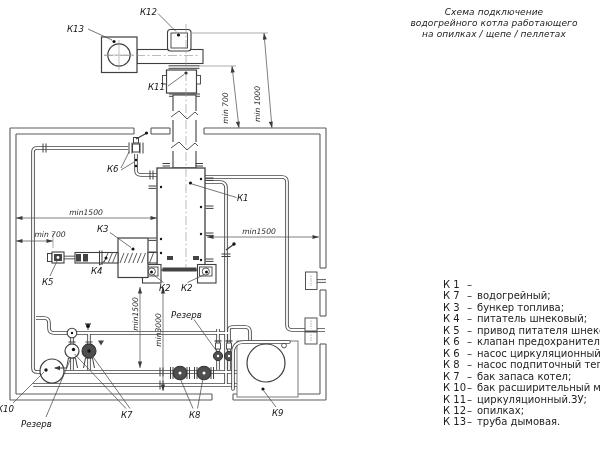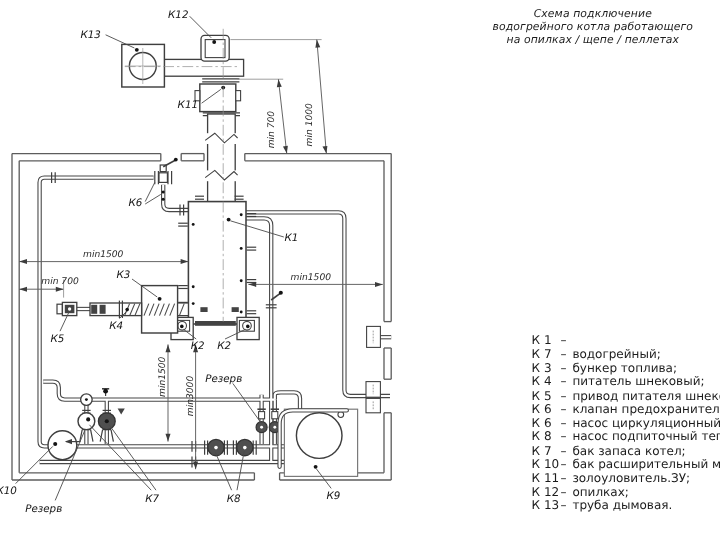--- a/index.html
+++ b/index.html
@@ -469,21 +469,21 @@
         <span class="lg-text">бак запаса котел;</span>
       </div>
       <div class="lg-row">
         <span class="lg-key">К 10</span>
         <span class="lg-sep">–</span>
         <span class="lg-text">бак расширительный мембранный</span>
       </div>
       <div class="lg-row">
         <span class="lg-key">К 11</span>
         <span class="lg-sep">–</span>
-        <span class="lg-text">золоуловитель.ЗУ;</span>
+        <span class="lg-text">циркуляционный.ЗУ;</span>
       </div>
       <div class="lg-row">
         <span class="lg-key">К 12</span>
         <span class="lg-sep">–</span>
         <span class="lg-text">опилках;</span>
       </div>
       <div class="lg-row">
         <span class="lg-key">К 13</span>
         <span class="lg-sep">–</span>
         <span class="lg-text">труба дымовая.</span>

